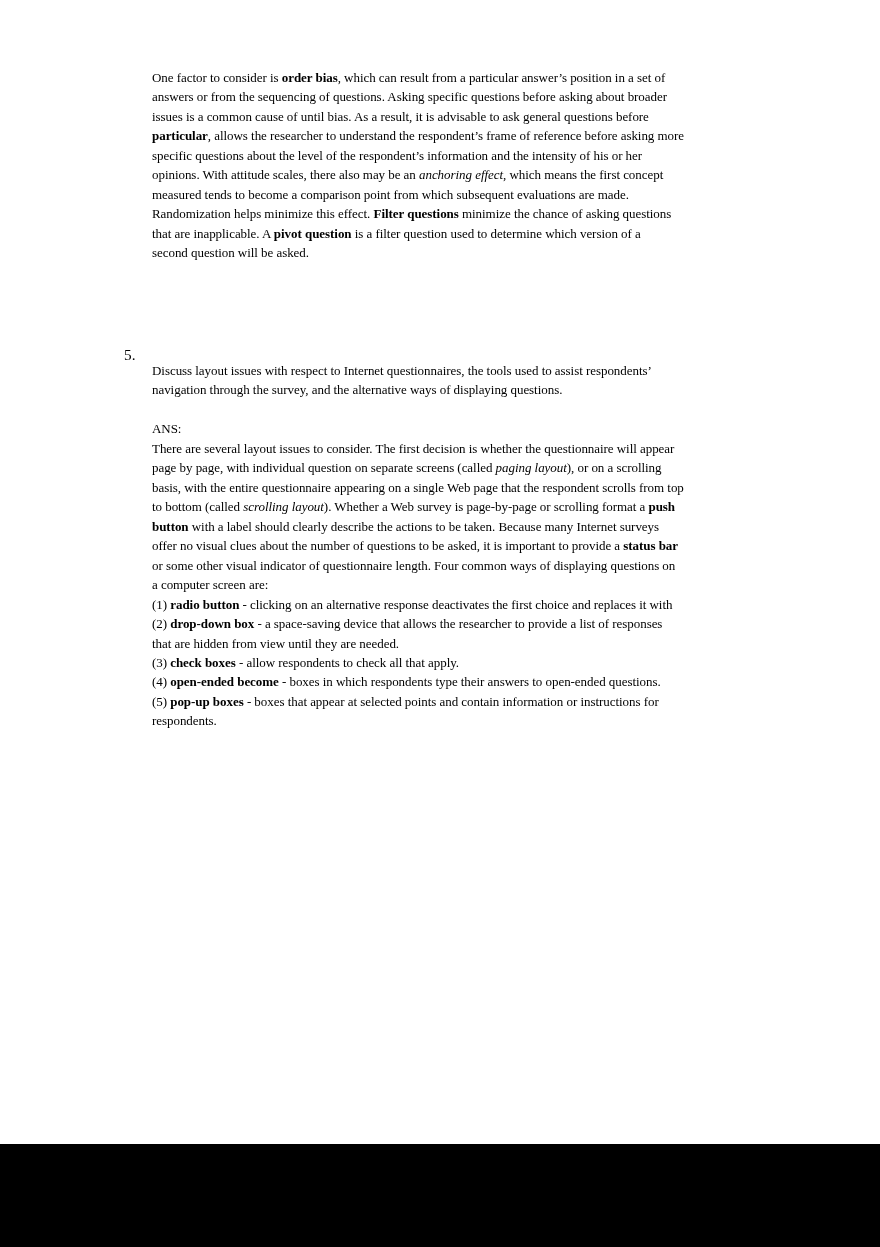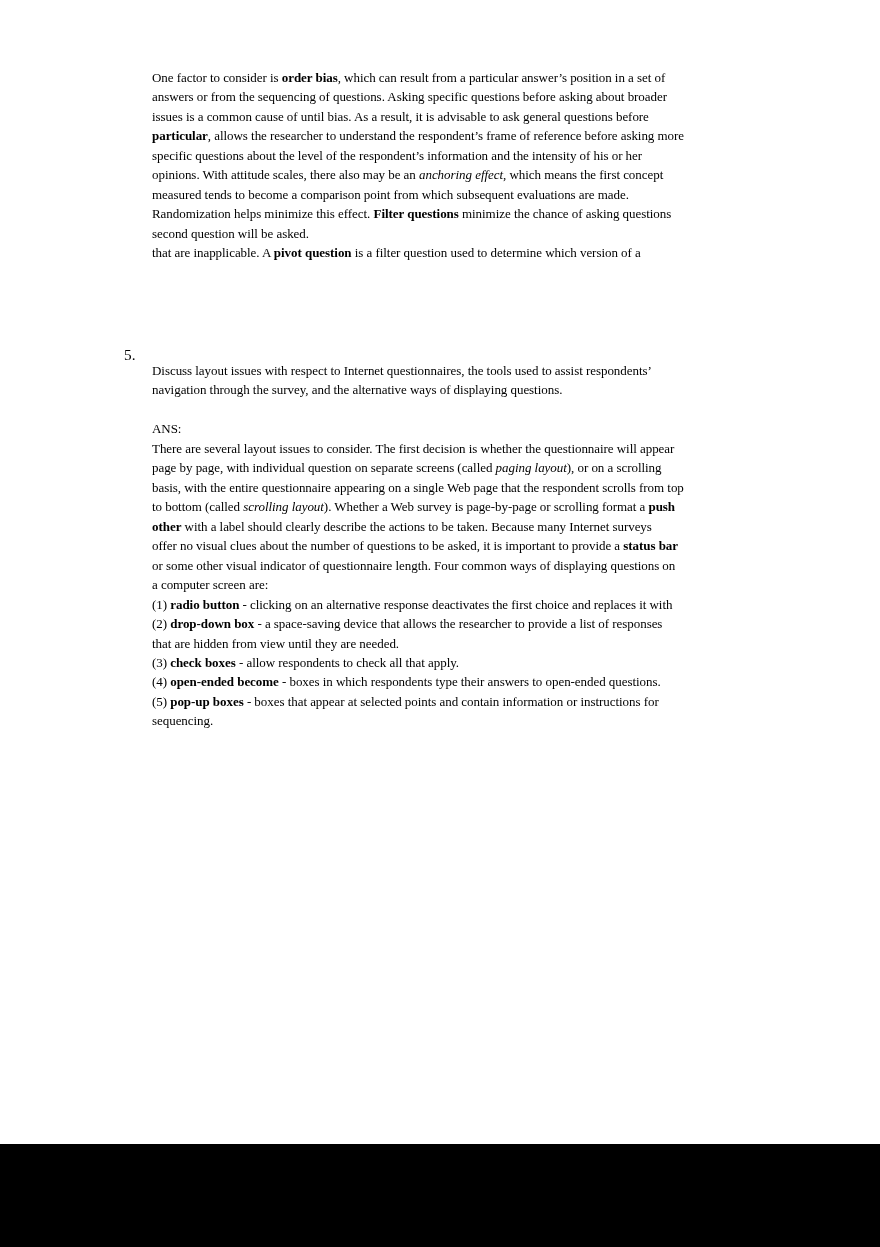--- a/index.html
+++ b/index.html
@@ -30,43 +30,43 @@
 <div class="page">
   <div class="para p1">
       <span class="ln">One factor to consider is <b>order bias</b>, which can result from a particular answer’s position in a set of</span>
       <span class="ln">answers or from the sequencing of questions.  Asking specific questions before asking about broader</span>
       <span class="ln">issues is a common cause of until bias.  As a result, it is advisable to ask general questions before</span>
       <span class="ln"><b>particular</b>, allows the researcher to understand the respondent’s frame of reference before asking more</span>
       <span class="ln">specific questions about the level of the respondent’s information and the intensity of his or her</span>
       <span class="ln">opinions.  With attitude scales, there also may be an <i>anchoring effect</i>, which means the first concept</span>
       <span class="ln">measured tends to become a comparison point from which subsequent evaluations are made.</span>
       <span class="ln">Randomization helps minimize this effect.  <b>Filter questions</b> minimize the chance of asking questions</span>
+      <span class="ln">that are inapplicable.  A <b>pivot question</b> is a filter question used to determine which version of a</span>
       <span class="ln">second question will be asked.</span>
-      <span class="ln">that are inapplicable.  A <b>pivot question</b> is a filter question used to determine which version of a</span>
     </div>
 
   <span class="qnum">5.</span>
   <div class="para q5">
       <span class="ln">Discuss layout issues with respect to Internet questionnaires, the tools used to assist respondents’</span>
       <span class="ln">navigation through the survey, and the alternative ways of displaying questions.</span>
     </div>
 
   <div class="para ans-label">ANS:</div>
   <div class="para ans-body">
       <span class="ln">There are several layout issues to consider.  The first decision is whether the questionnaire will appear</span>
       <span class="ln">page by page, with individual question on separate screens (called <i>paging layout</i>), or on a scrolling</span>
       <span class="ln">basis, with the entire questionnaire appearing on a single Web page that the respondent scrolls from top</span>
       <span class="ln">to bottom (called <i>scrolling layout</i>).  Whether a Web survey is page-by-page or scrolling format a <b>push</b></span>
-      <span class="ln"><b>other</b> with a label should clearly describe the actions to be taken.  Because many Internet surveys</span>
+      <span class="ln"><b>button</b> with a label should clearly describe the actions to be taken.  Because many Internet surveys</span>
       <span class="ln">offer no visual clues about the number of questions to be asked, it is important to provide a <b>status bar</b></span>
       <span class="ln">or some other visual indicator of questionnaire length.  Four common ways of displaying questions on</span>
       <span class="ln">a computer screen are:</span>
       <span class="ln">(1) <b>radio button</b> - clicking on an alternative response deactivates the first choice and replaces it with</span>
       <span class="ln">(2) <b>drop-down box</b> - a space-saving device that allows the researcher to provide a list of responses</span>
       <span class="ln">that are hidden from view until they are needed.</span>
       <span class="ln">(3) <b>check boxes</b> - allow respondents to check all that apply.</span>
       <span class="ln">(4) <b>open-ended become</b> - boxes in which respondents type their answers to open-ended questions.</span>
       <span class="ln">(5) <b>pop-up boxes</b> - boxes that appear at selected points and contain information or instructions for</span>
-      <span class="ln">sequencing.</span>
+      <span class="ln">respondents.</span>
     </div>
 </div>
 
 <div class="bottom-band"></div>
 
 </body></html>

